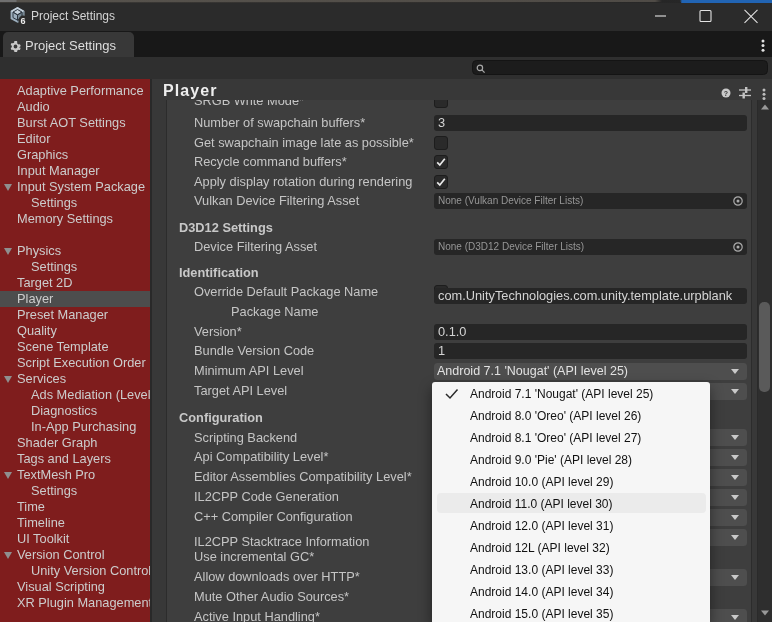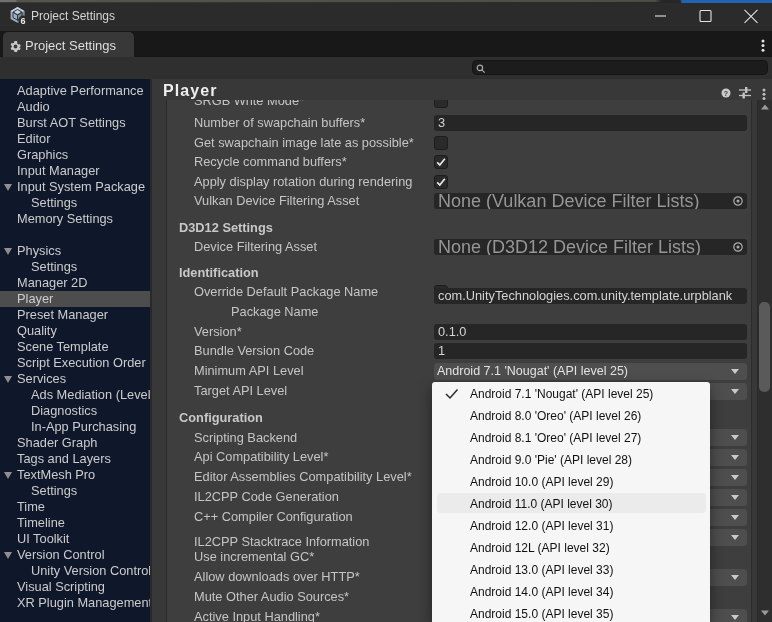--- a/index.html
+++ b/index.html
@@ -25,21 +25,21 @@
   #tab { left:3px; top:32px; width:131px; height:25px; background:#383838;
     border-radius:5px 5px 0 0; }
   #tabtext { left:25px; top:33px; height:25px; line-height:25px; font-size:13px; color:#dedede; }
 
   
   #toolbar { left:0; top:57px; width:772px; height:22px; background:#2f2f2f; }
   #search { left:472px; top:60px; width:296px; height:15px; background:#1c1c1c;
     border:1px solid #141414; border-radius:4.5px; }
 
   
-  #sidebar { left:0; top:79px; width:150px; height:543px; background:#0f172a; overflow:hidden; }
+  #sidebar { left:0; top:79px; width:150px; height:543px; background:#7f1d1d; overflow:hidden; }
   #divider { left:150px; top:79px; width:2px; height:543px; background:#292929; }
   .sbitem { position:absolute; left:0; width:150px; height:16px; line-height:16px;
     font-size:12.8px; color:#cccccc; white-space:nowrap; }
   .sbitem span { position:absolute; left:17px; }
   .sbitem.child span { left:31px; }
   .sbitem.sel { background:#4d4d4d; }
   .tri { position:absolute; left:4px; top:5.5px; width:0; height:0;
     border-left:4.2px solid transparent; border-right:4.2px solid transparent;
     border-top:7px solid #8f8f8f; }
 
@@ -56,21 +56,21 @@
     font-size:12.8px; color:#c5c5c5; white-space:nowrap; }
   .hdr { position:absolute; left:12px; height:16px; line-height:16px;
     font-size:12.8px; font-weight:bold; color:#c8c8c8; white-space:nowrap; }
   .lbl2 { left:44px;margin-left:20px; }
   .cb { position:absolute; left:267px; width:14px; height:14px; background:#2a2a2a;
     border:1px solid #1d1d1d; border-radius:3px; }
   .tf { position:absolute; left:267px; width:313px; height:16px; background:#262626;
     border-radius:3px; font-size:12.8px; color:#d4d4d4; line-height:16px;
     padding-left:4px; white-space:nowrap; overflow:hidden; }
   .of { position:absolute; left:267px; width:313px; height:16px; background:#262626;
-    border-radius:3px; font-size:18px; color:#969696; line-height:16px;
+    border-radius:3px; font-size:10px; color:#969696; line-height:16px;
     padding-left:4px; white-space:nowrap; overflow:hidden; }
   .pf { position:absolute; left:267px; width:313px; height:17px; background:#4e4e4e;
     border-radius:3.5px; font-size:12.5px; color:#e2e2e2; line-height:17px;
     padding-left:3px; white-space:nowrap; overflow:hidden; }
   .pfarrow { position:absolute; left:564px; width:0; height:0;
     border-left:4.5px solid transparent; border-right:4.5px solid transparent;
     border-top:5px solid #c9c9c9; }
 
   
   #rmargin { left:753px; top:100px; width:5px; height:522px; background:#383838;
@@ -161,21 +161,21 @@
         <span>Memory Settings</span>
       </div>
     <div class="sbitem" style="top:163.5px">
         <i class="tri"></i>
         <span>Physics</span>
       </div>
     <div class="sbitem child" style="top:179.5px">
         <span>Settings</span>
       </div>
     <div class="sbitem" style="top:195.5px">
-        <span>Manager 2D</span>
+        <span>Target 2D</span>
       </div>
     <div class="sbitem sel" style="top:211.5px">
         <span>Player</span>
       </div>
     <div class="sbitem" style="top:227.5px">
         <span>Preset Manager</span>
       </div>
     <div class="sbitem" style="top:243.5px">
         <span>Quality</span>
       </div>

